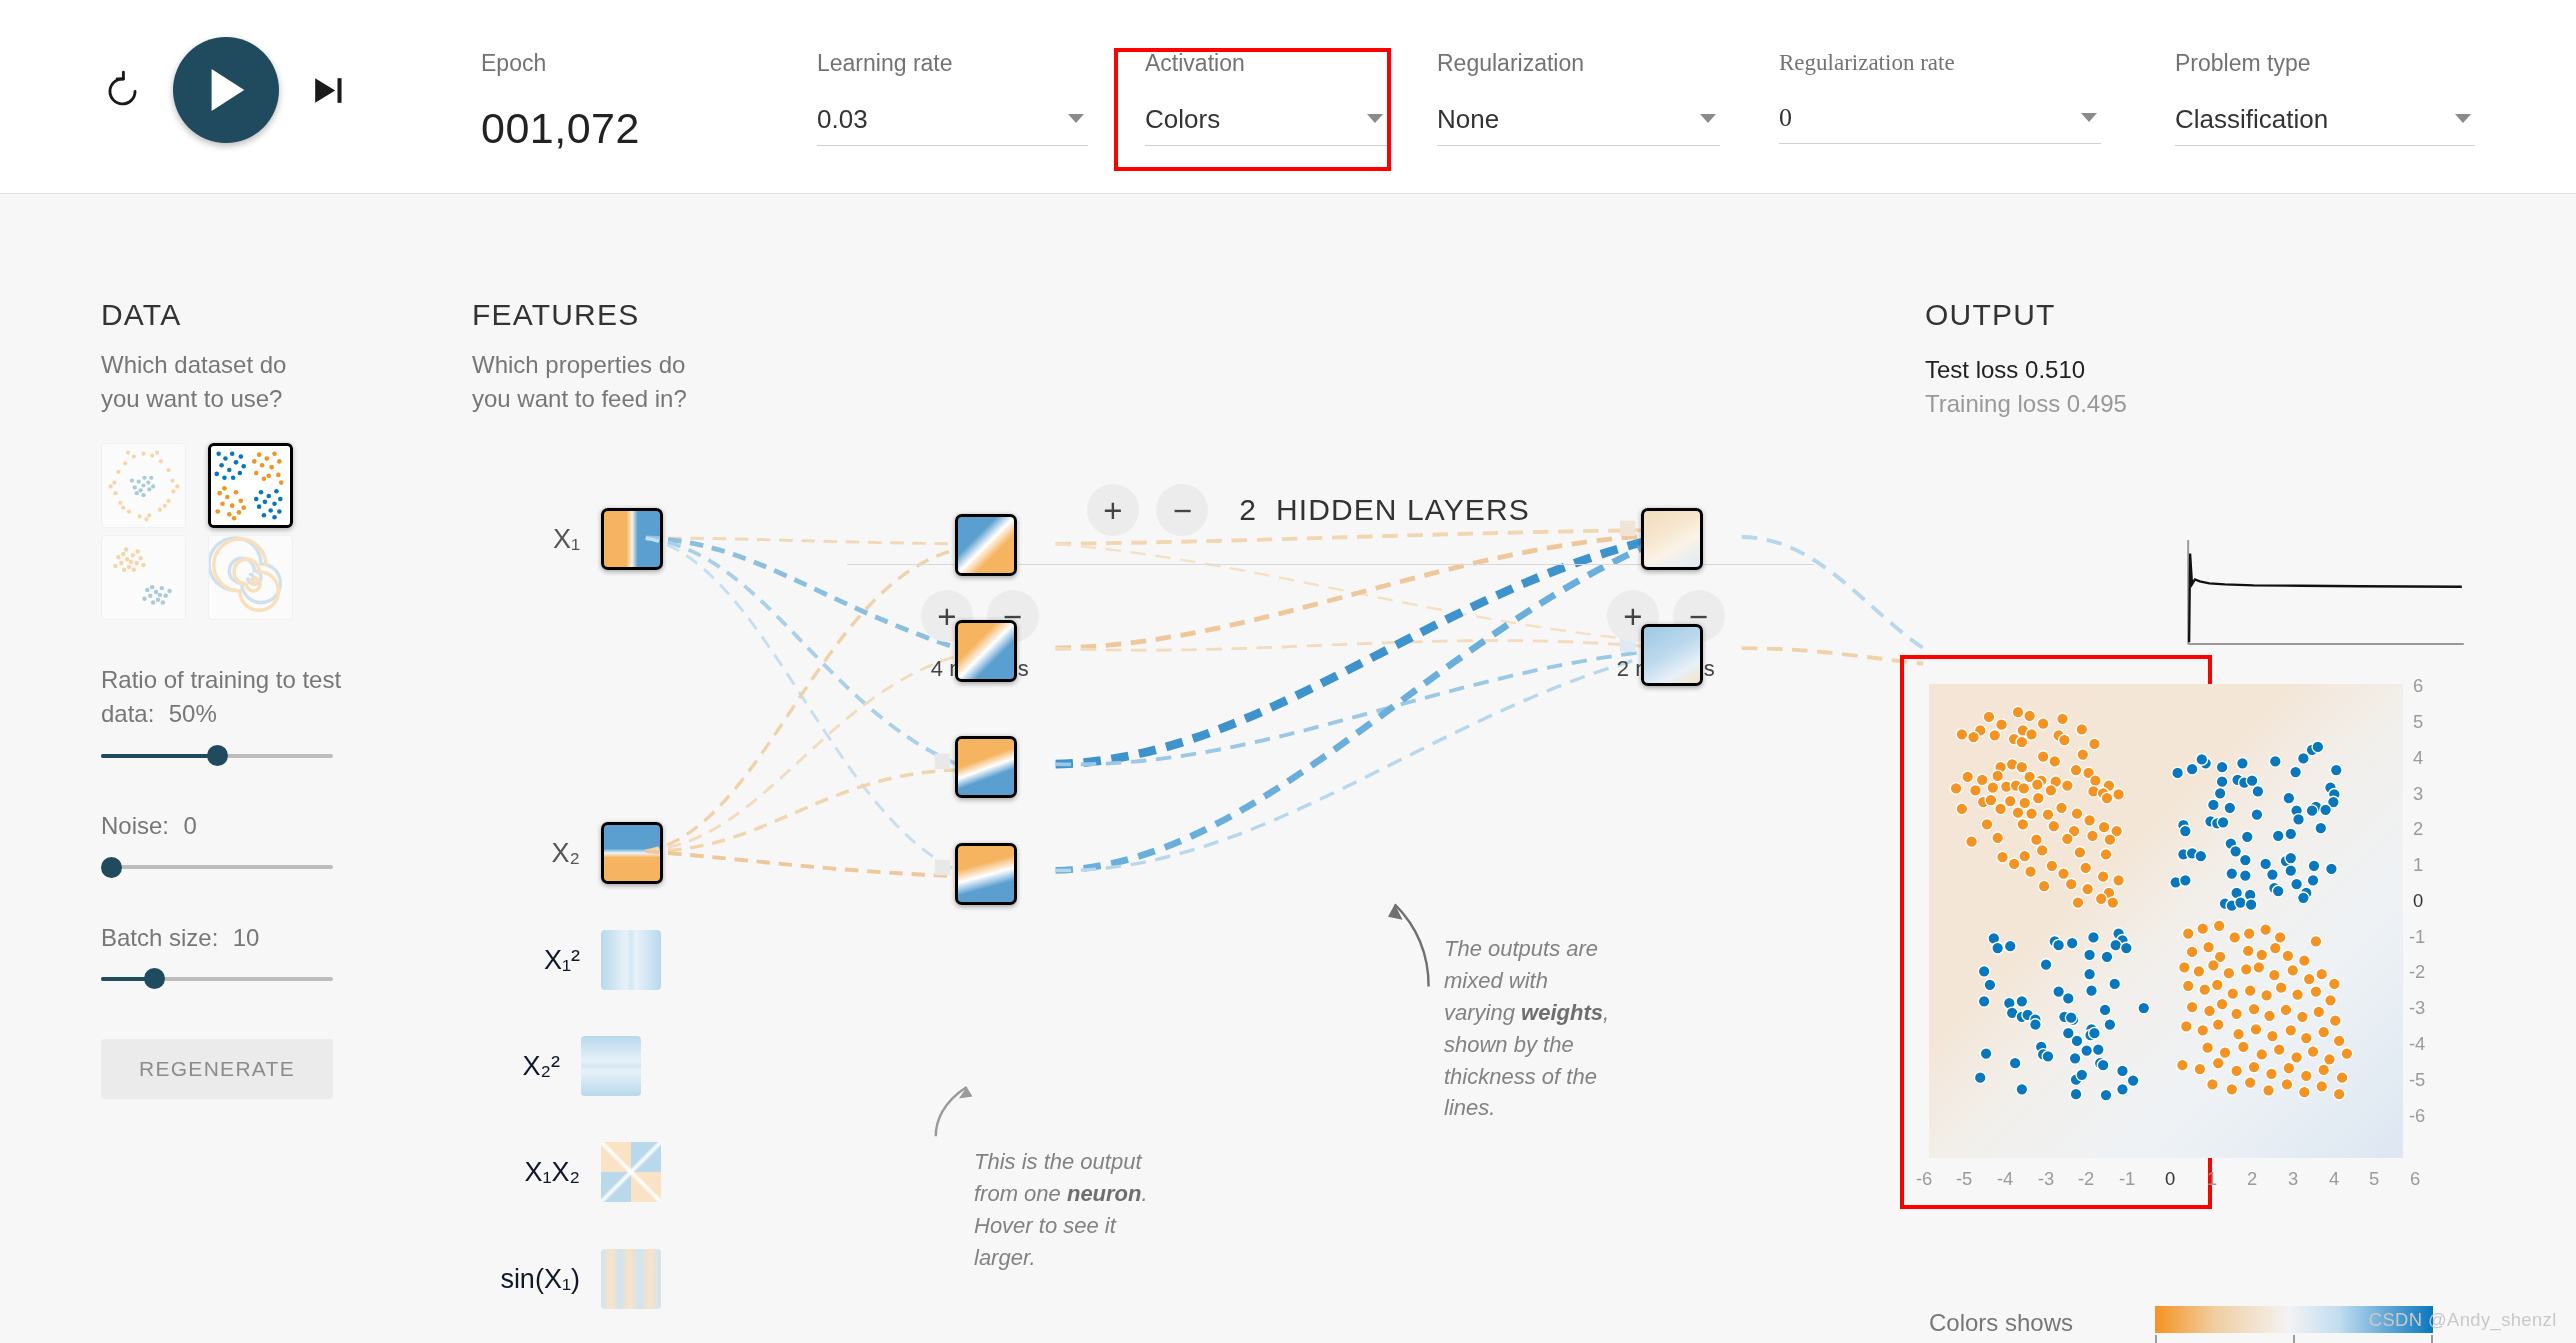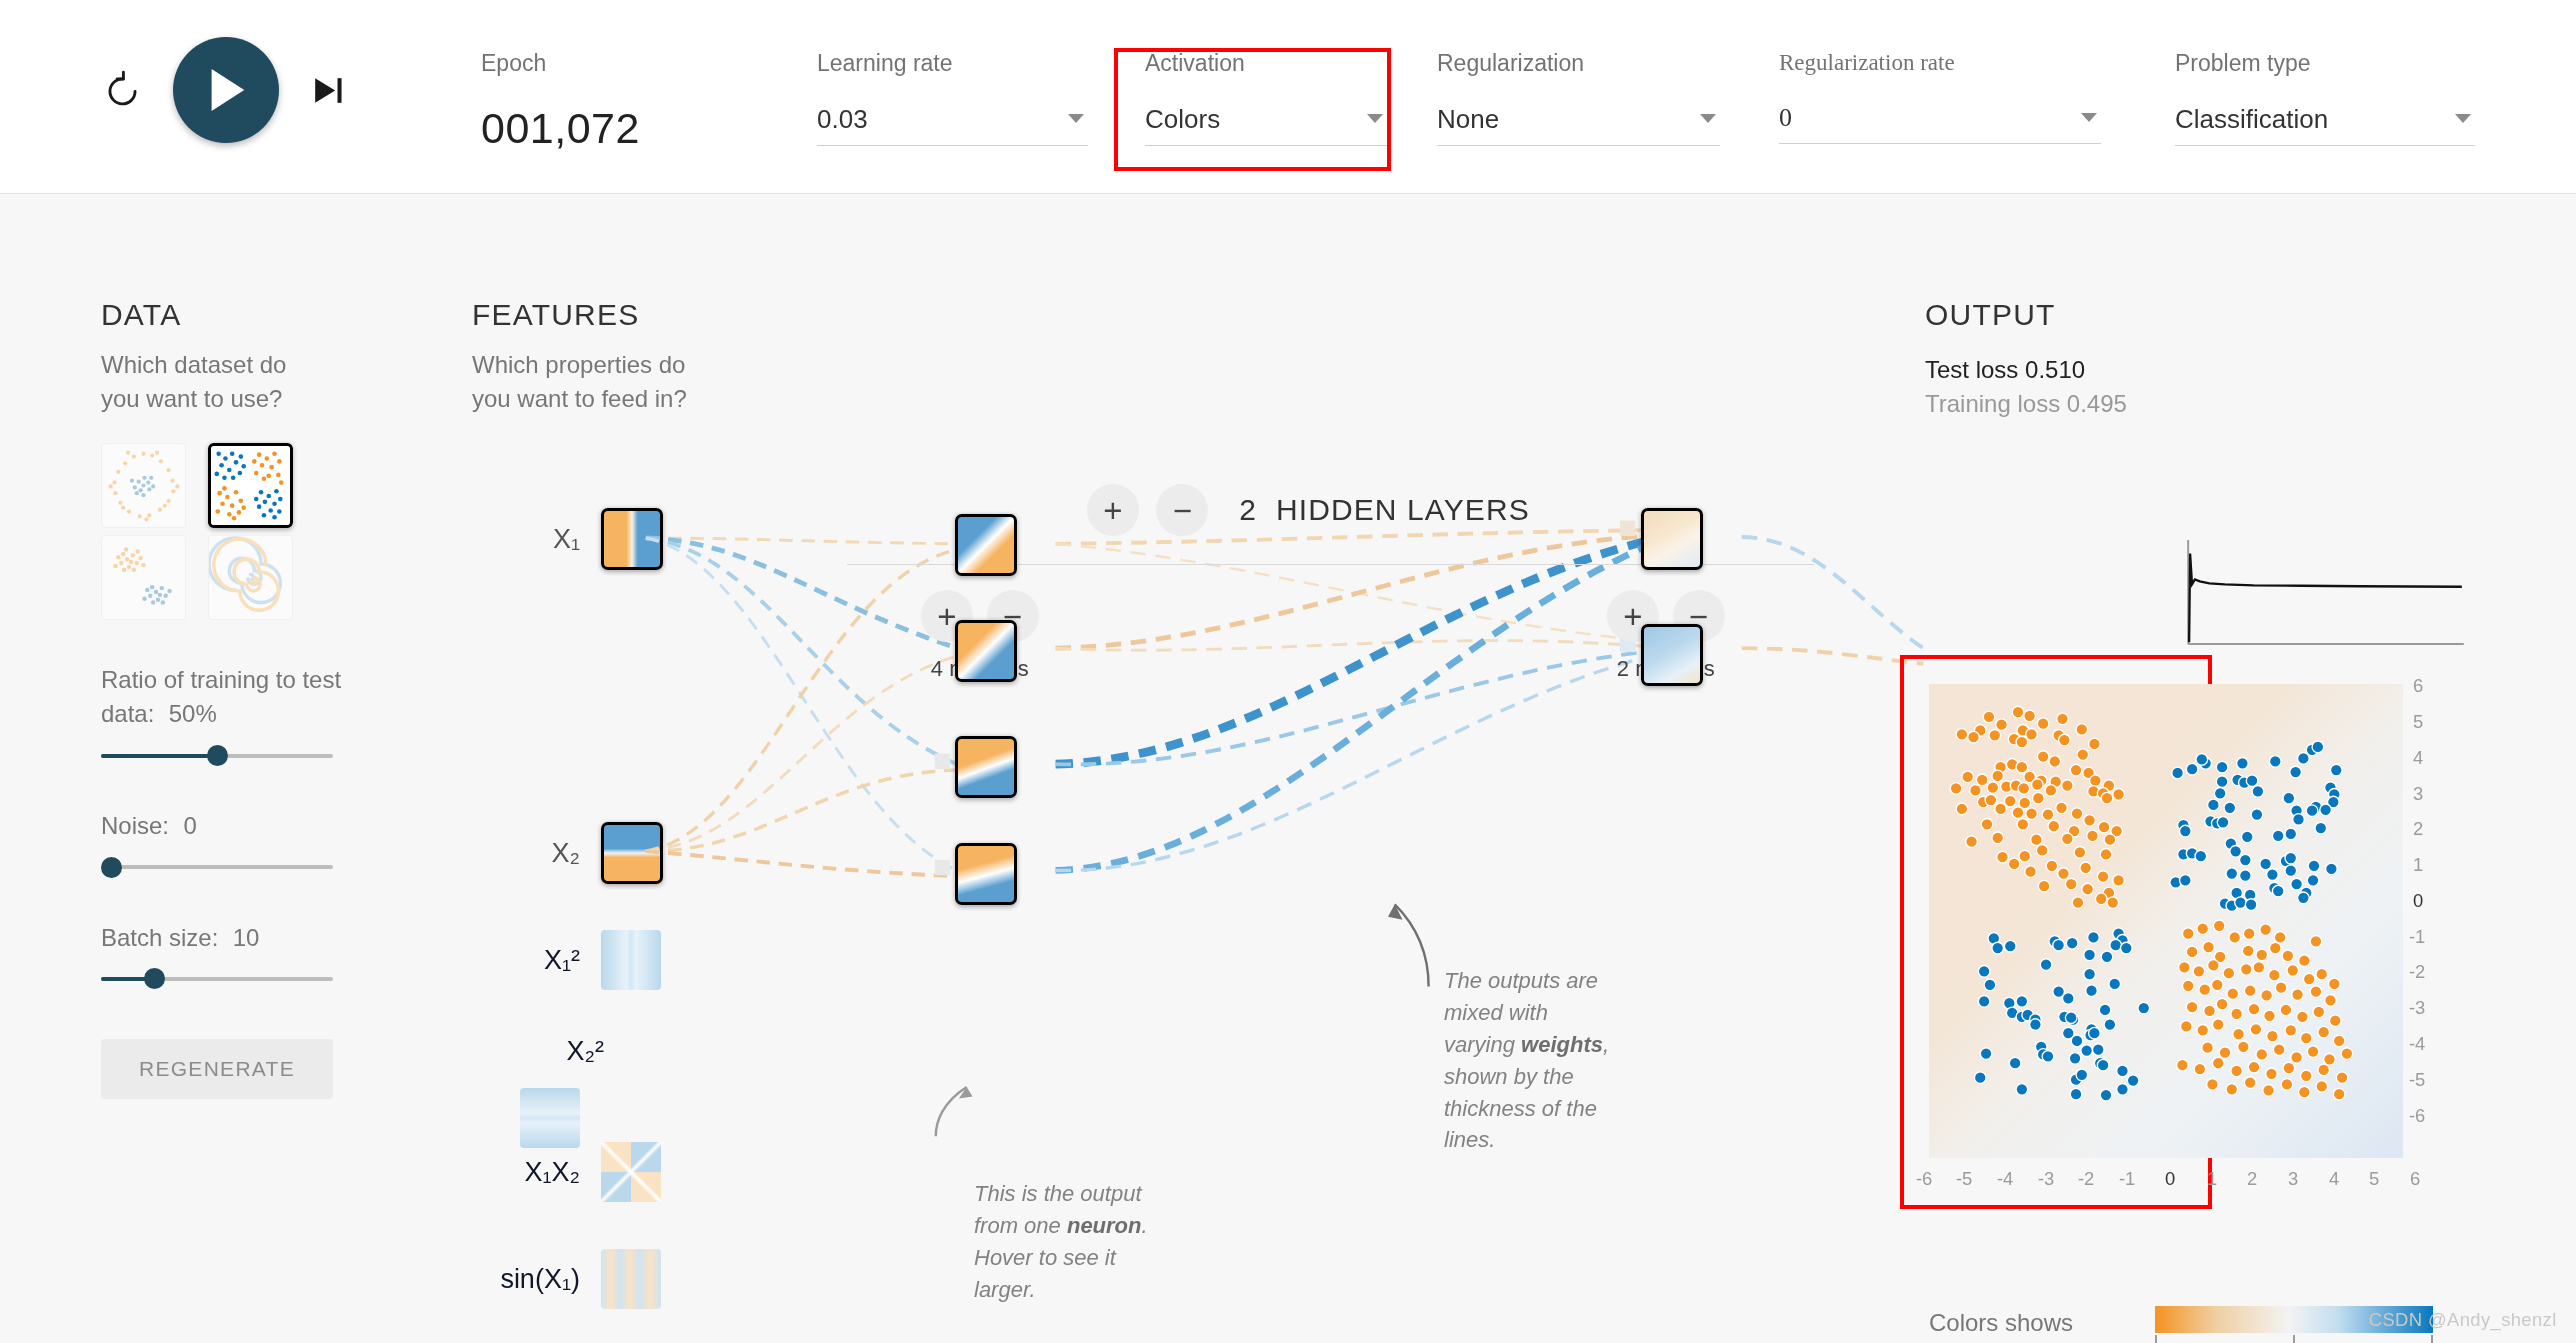--- a/index.html
+++ b/index.html
@@ -284,21 +284,20 @@
     overflow: hidden;
     box-shadow: 0 1.9px 5.8px rgba(0,0,0,0.32);
     cursor: pointer;
   }
   .callout {
     position: absolute;
     font-size: 22px;
     font-style: italic;
     color: #828282;
     line-height: 1.45;
-    margin-top: 32px;
   }
   .callout b { font-weight: bold; color: #6e6e6e; }
 
   
   #output-col { position: absolute; left: 1925px; top: 104px; }
   #loss-text { margin-top: 21px; }
   .loss-line { font-size: 24px; line-height: 1.42; }
   #test-loss { color: #222; }
   #train-loss { color: #999; }
   #loss-chart {
@@ -631,21 +630,21 @@
     <div class="feat-node active" style="background:linear-gradient(to bottom,#5b9fd0 0%,#5b9fd0 42%,#eef5fa 50%,#f6b461 58%,#f6b461 100%);">
       <div class="node-arrow"></div>
     </div>
   </div>
 
   <div class="feature-row" style="left:472px;top:736px;">
     <div class="feature-label dim">X₁²</div>
     <div class="feat-node" style="background:linear-gradient(to right,#b9d8ec 0%,#e7f2f9 42%,#d3e7f4 50%,#e7f2f9 58%,#b9d8ec 100%);"></div>
   </div>
 
-  <div class="feature-row" style="left:496px;top:842px;flex-direction:column;">
+  <div class="feature-row" style="left:452px;top:842px;">
     <div class="feature-label dim">X₂²</div>
     <div class="feat-node" style="background:linear-gradient(to bottom,#b9d8ec 0%,#e7f2f9 42%,#d3e7f4 50%,#e7f2f9 58%,#b9d8ec 100%);"></div>
   </div>
 
   <div class="feature-row" style="left:472px;top:948px;">
     <div class="feature-label dim">X₁X₂</div>
     <div class="feat-node" style="background:
            linear-gradient(135deg, rgba(255,255,255,0) 46%, #ffffff 50%, rgba(255,255,255,0) 54%),
            linear-gradient(45deg, rgba(255,255,255,0) 46%, #ffffff 50%, rgba(255,255,255,0) 54%),
            conic-gradient(from 0deg at 50% 50%, #b9d8ec 0deg 90deg, #fae3c4 90deg 180deg, #b9d8ec 180deg 270deg, #fae3c4 270deg 360deg);"></div>

